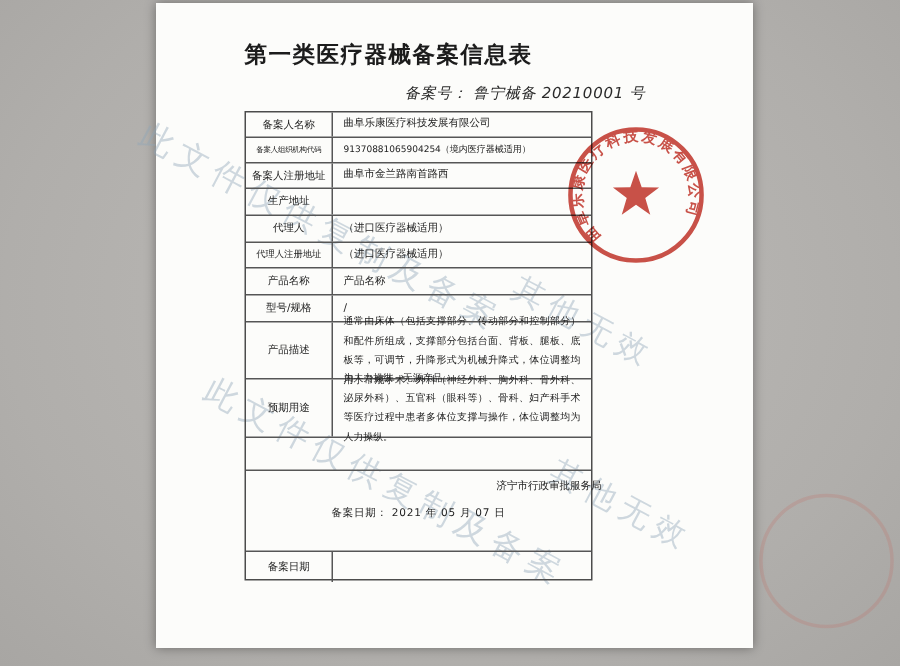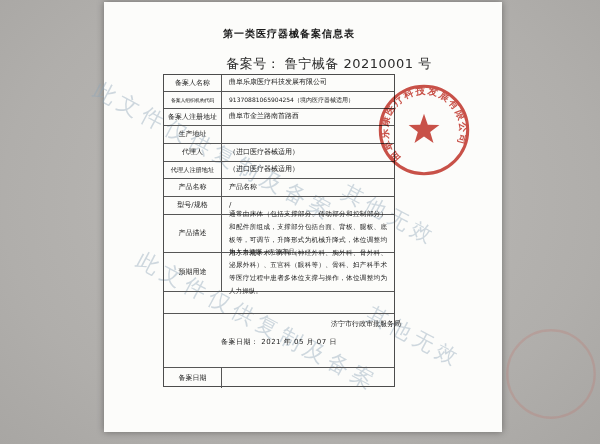--- a/index.html
+++ b/index.html
@@ -2,24 +2,24 @@
 <html style="--stamp-red: #c43a30; --wm-blue: #8fa6b8;"><head>
 <meta charset="utf-8">
 <style>
   html,body{margin:0;padding:0;}
   body{width:600px;height:444px;overflow:hidden;background:#b2b0ad;
        font-family:"DejaVu Sans",sans-serif;}
   .scan-bg{position:relative;width:600px;height:444px;
        background:radial-gradient(ellipse at 50% 45%, #bdbbb8 0%, #b0aeab 70%, #a8a6a3 100%);}
   .page{position:absolute;left:104px;top:2px;width:398px;height:430px;
        background:#fcfcfa;box-shadow:0 0 7px rgba(0,0,0,.38);}
-  .doc-title{position:absolute;left:59px;top:25px;width:252px;text-align:center;
-       font-size:10px;font-weight:bold;color:#1c1c1c;letter-spacing:1px;}
-  .record-line{position:absolute;left:99px;top:53px;width:252px;text-align:center;
-       font-size:13px;color:#2a2a2a;letter-spacing:.5px;}
+  .doc-title{position:absolute;left:59px;top:25px;width:252px;
+       font-size:15px;font-weight:bold;color:#1c1c1c;letter-spacing:1px;}
+  .record-line{position:absolute;left:120px;top:53px;width:252px;text-align:center;
+       font-size:10px;color:#2a2a2a;letter-spacing:.5px;font-style:italic;}
   .form-table{position:absolute;left:59px;top:72px;width:232px;height:313px;
        border:1px solid #4c4c4c;box-sizing:border-box;display:flex;flex-direction:column;}
   .trow{display:flex;border-bottom:1px solid #565656;box-sizing:border-box;flex:none;}
   .trow:last-child{border-bottom:none;}
   .tlabel{width:58px;flex:none;border-right:1px solid #565656;box-sizing:border-box;
        display:flex;flex-direction:column;align-items:center;justify-content:center;
        font-size:7px;color:#222;text-align:center;line-height:1.2;}
   .tvalue{flex:1;display:flex;flex-direction:column;justify-content:center;
        font-size:7px;color:#222;padding:0 7px;box-sizing:border-box;line-height:1.35;}
   .lab-sm{font-size:5px;letter-spacing:-.2px;}

